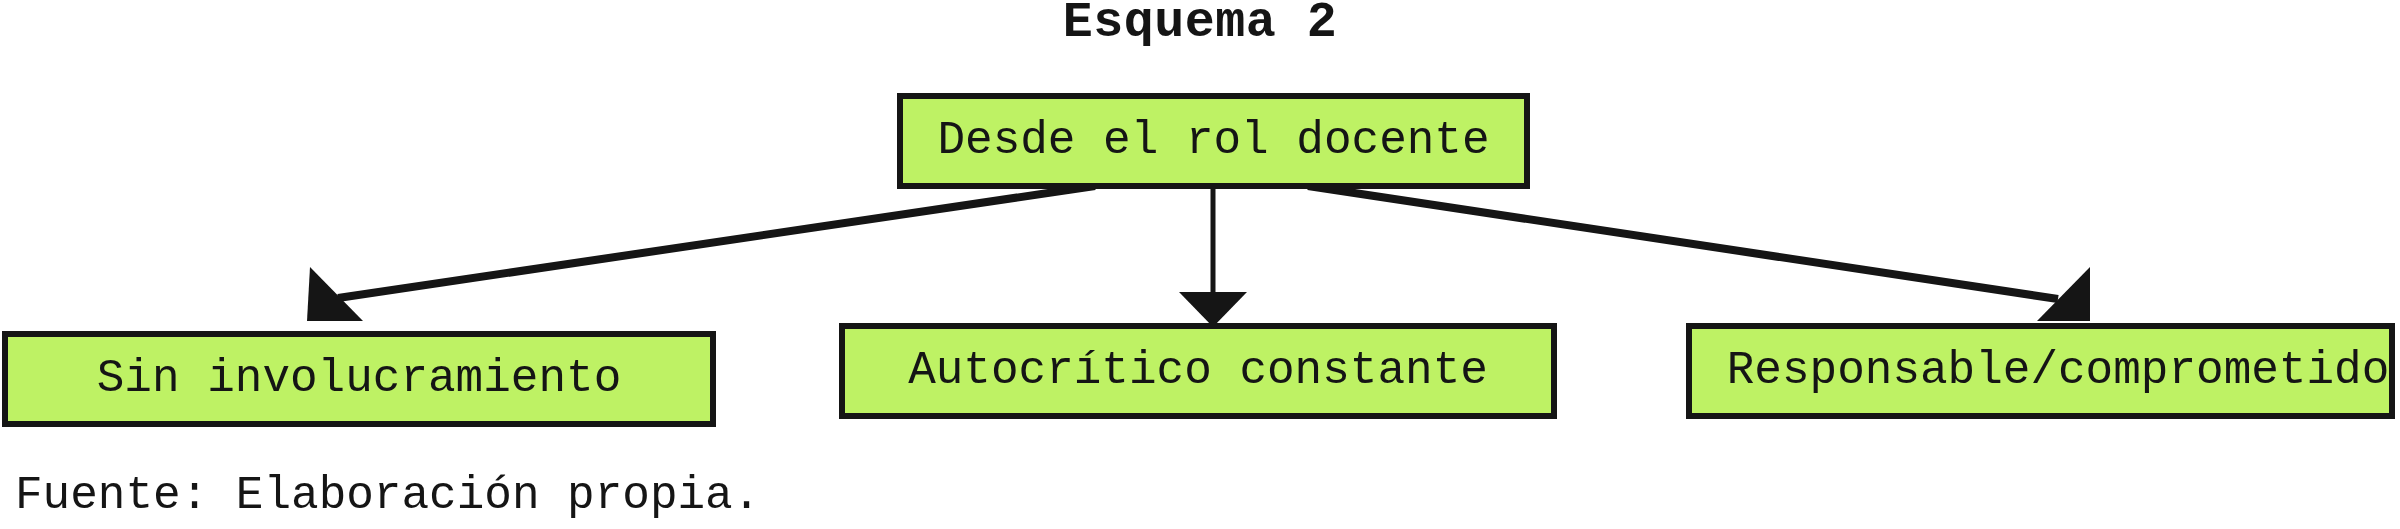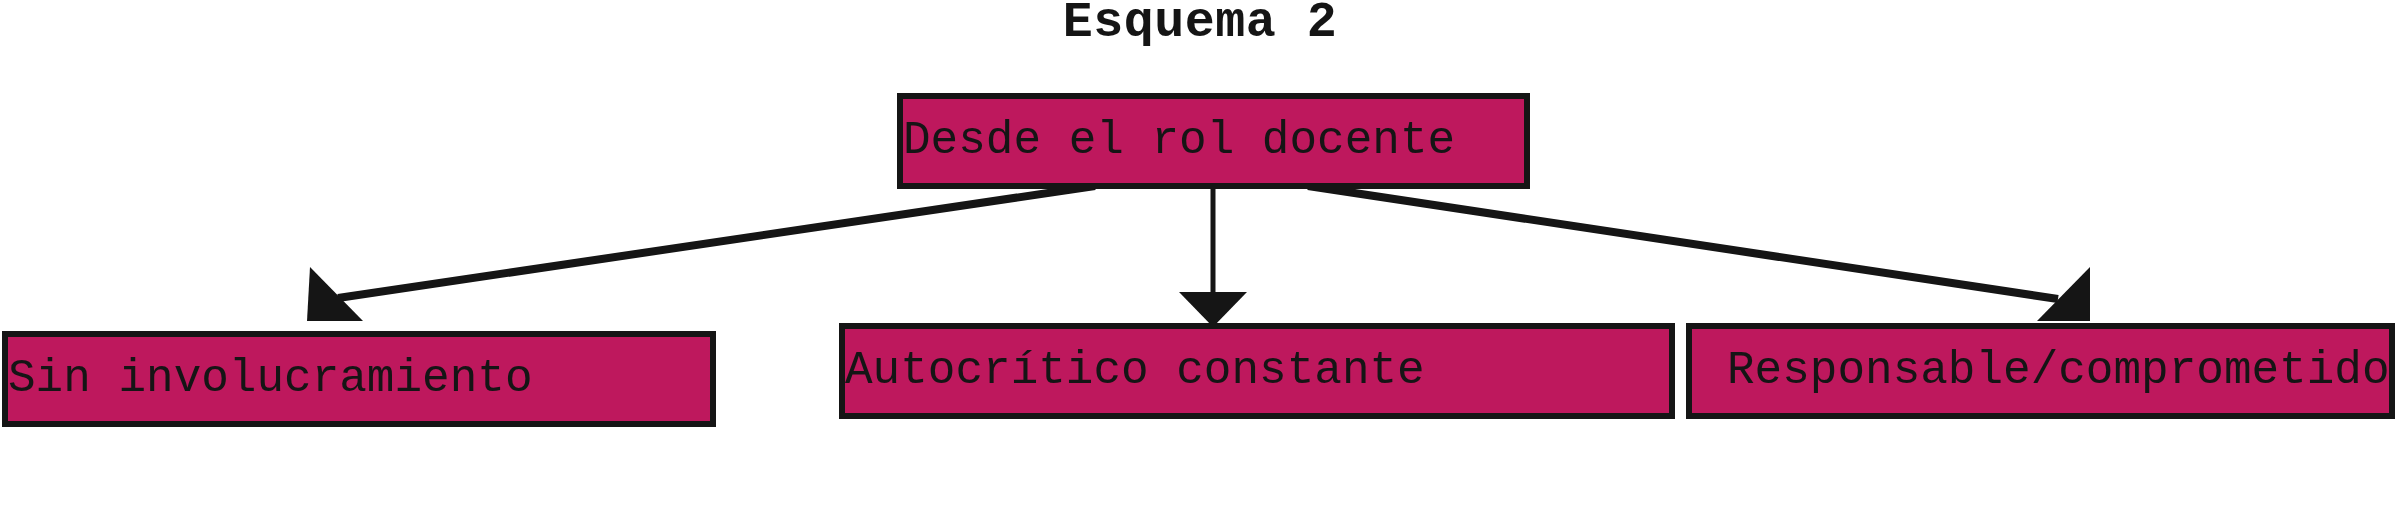--- a/index.html
+++ b/index.html
@@ -32,31 +32,32 @@
     left: 0;
     top: 0;
     width: 2400px;
     height: 529px;
     display: block;
   }
   .node {
     position: absolute;
     box-sizing: border-box;
     border: 6px solid #151515;
-    background: #be185d;
+    background: #bef264;
     display: flex;
     align-items: center;
+    justify-content: center;
     font-size: 46px;
     line-height: 1;
     white-space: nowrap;
     text-align: center;
   }
   .node-root  { left: 897px;  top: 93px;  width: 633px; height: 96px; }
   .node-left  { left: 2px;    top: 323px; width: 714px; height: 96px; margin-top: 8px; }
-  .node-mid   { left: 839px;  top: 323px; width: 836px; height: 96px; }
+  .node-mid   { left: 839px;  top: 323px; width: 718px; height: 96px; }
   .node-right { left: 1686px; top: 323px; width: 709px; height: 96px; padding-left: 35px; }
   .source-note {
     position: absolute;
     left: 15px;
     top: 470px;
     font-size: 46px;
     line-height: 1.15;
     white-space: nowrap;
   }
 </style>
@@ -88,14 +89,15 @@
   </div>
 
   <div class="node node-mid">
     <span>Autocrítico constante</span>
   </div>
 
   <div class="node node-right">
     <span>Responsable/comprometido</span>
   </div>
 
+  <div class="source-note">Fuente: Elaboración propia.</div>
 
 </div>
 
 </body></html>

